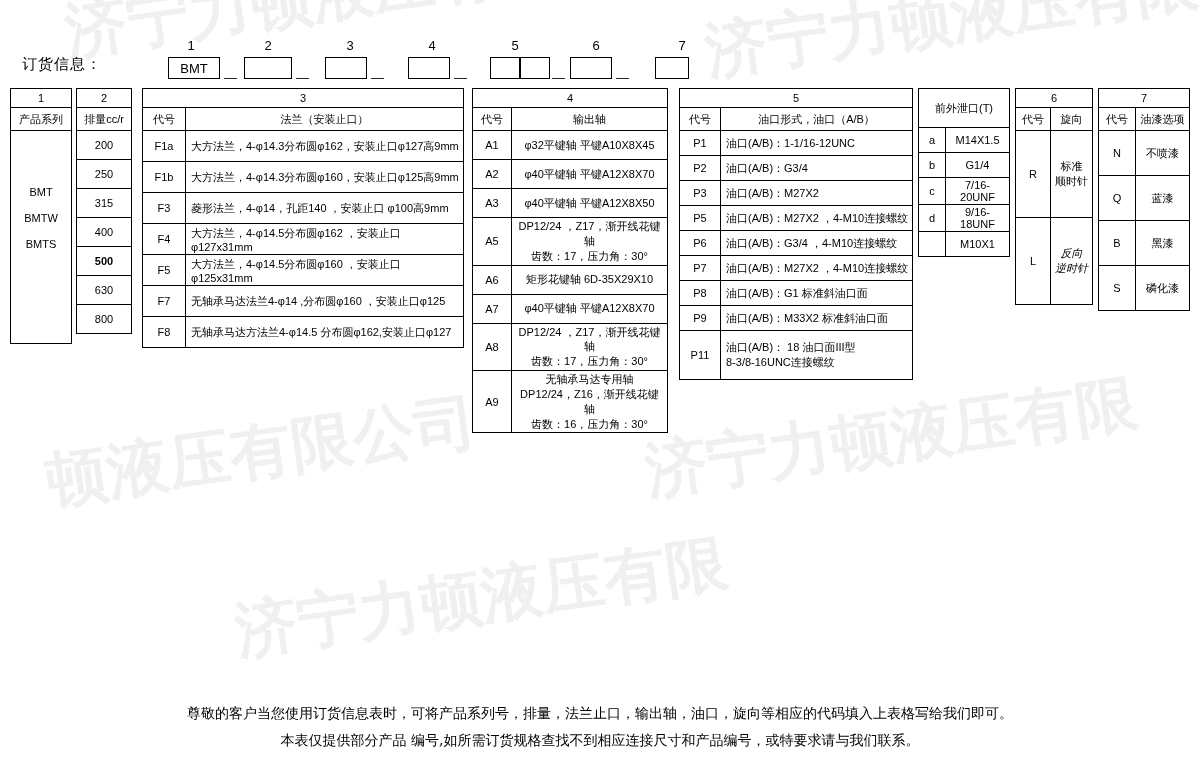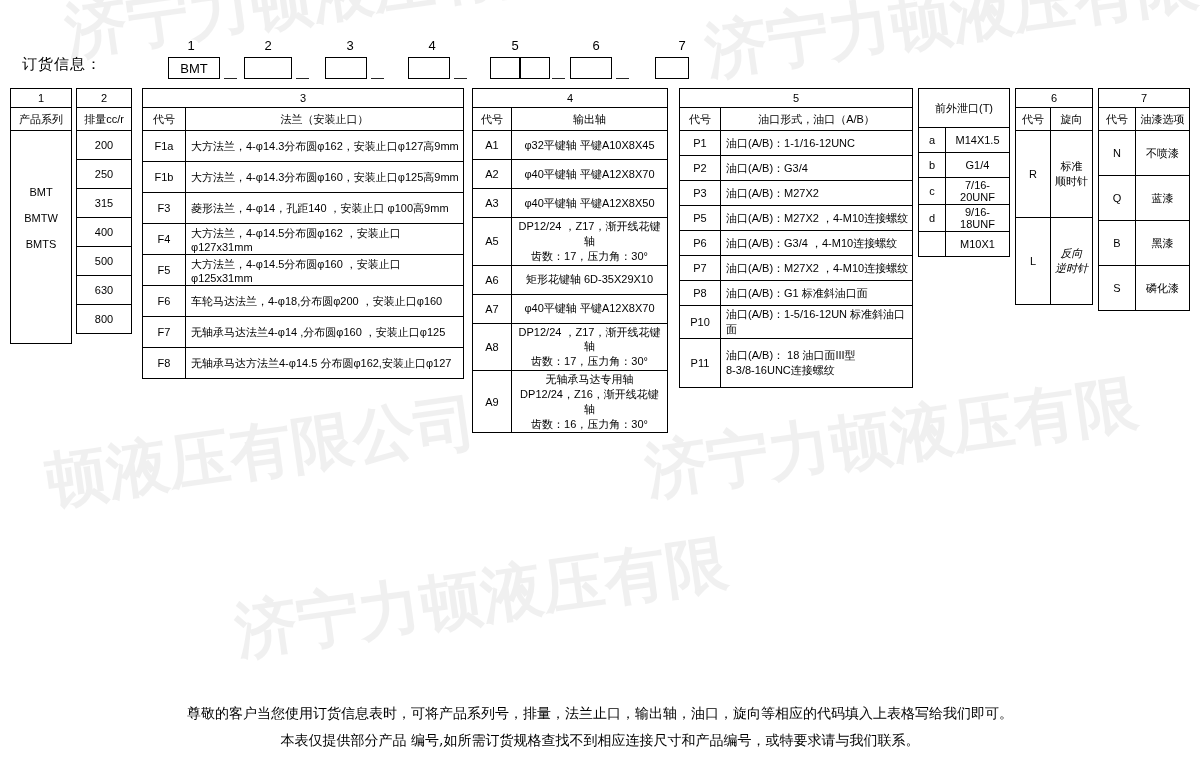--- a/index.html
+++ b/index.html
@@ -140,21 +140,21 @@
     <tr>
           <td style="height:26px;">250</td>
         </tr>
     <tr>
           <td style="height:26px;">315</td>
         </tr>
     <tr>
           <td style="height:26px;">400</td>
         </tr>
     <tr>
-          <td style="height:26px;">500</td>
+          <td style="height:26px;font-weight:bold;">500</td>
         </tr>
     <tr>
           <td style="height:26px;">630</td>
         </tr>
     <tr>
           <td style="height:26px;">800</td>
         </tr>
   </tbody>
     </table>
 
@@ -179,24 +179,20 @@
           <td style="height:28px;">F3</td>
         <td class="l cell-sm">菱形法兰，4-φ14，孔距140        ，安装止口 φ100高9mm</td>
         </tr>
     <tr>
           <td style="height:28px;">F4</td>
         <td class="l cell-sm">大方法兰，4-φ14.5分布圆φ162 ，安装止口φ127x31mm</td>
         </tr>
     <tr>
           <td style="height:28px;">F5</td>
         <td class="l cell-sm">大方法兰，4-φ14.5分布圆φ160  ，安装止口φ125x31mm</td>
-        </tr>
-    <tr>
-          <td style="height:28px;">F6</td>
-        <td class="l cell-sm">车轮马达法兰，4-φ18,分布圆φ200      ，安装止口φ160</td>
         </tr>
     <tr>
           <td style="height:28px;">F7</td>
         <td class="l cell-sm">无轴承马达法兰4-φ14 ,分布圆φ160 ，安装止口φ125</td>
         </tr>
     <tr>
           <td style="height:28px;">F8</td>
         <td class="l cell-sm">无轴承马达方法兰4-φ14.5 分布圆φ162,安装止口φ127</td>
         </tr>
   </tbody>
@@ -281,22 +277,22 @@
         </tr>
     <tr>
           <td style="height:22px;">P7</td>
         <td class="l cell-sm">油口(A/B)：M27X2  ，4-M10连接螺纹</td>
         </tr>
     <tr>
           <td style="height:22px;">P8</td>
         <td class="l cell-sm">油口(A/B)：G1       标准斜油口面</td>
         </tr>
     <tr>
-          <td style="height:22px;">P10</td>
-        <td class="l cell-sm">油口(A/B)：1-5/16-12UN 标准斜油口面</td>
+          <td style="height:22px;">P9</td>
+        <td class="l cell-sm">油口(A/B)：M33X2    标准斜油口面</td>
         </tr>
     <tr>
           <td style="height:46px;">P11</td>
         <td class="l cell-sm multi" style="white-space:pre-line;">油口(A/B)：    18             油口面III型
 8-3/8-16UNC连接螺纹</td>
         </tr>
   </tbody>
     </table>
 
   <table class="t" style="left:918px;top:88px;width:92px;">

